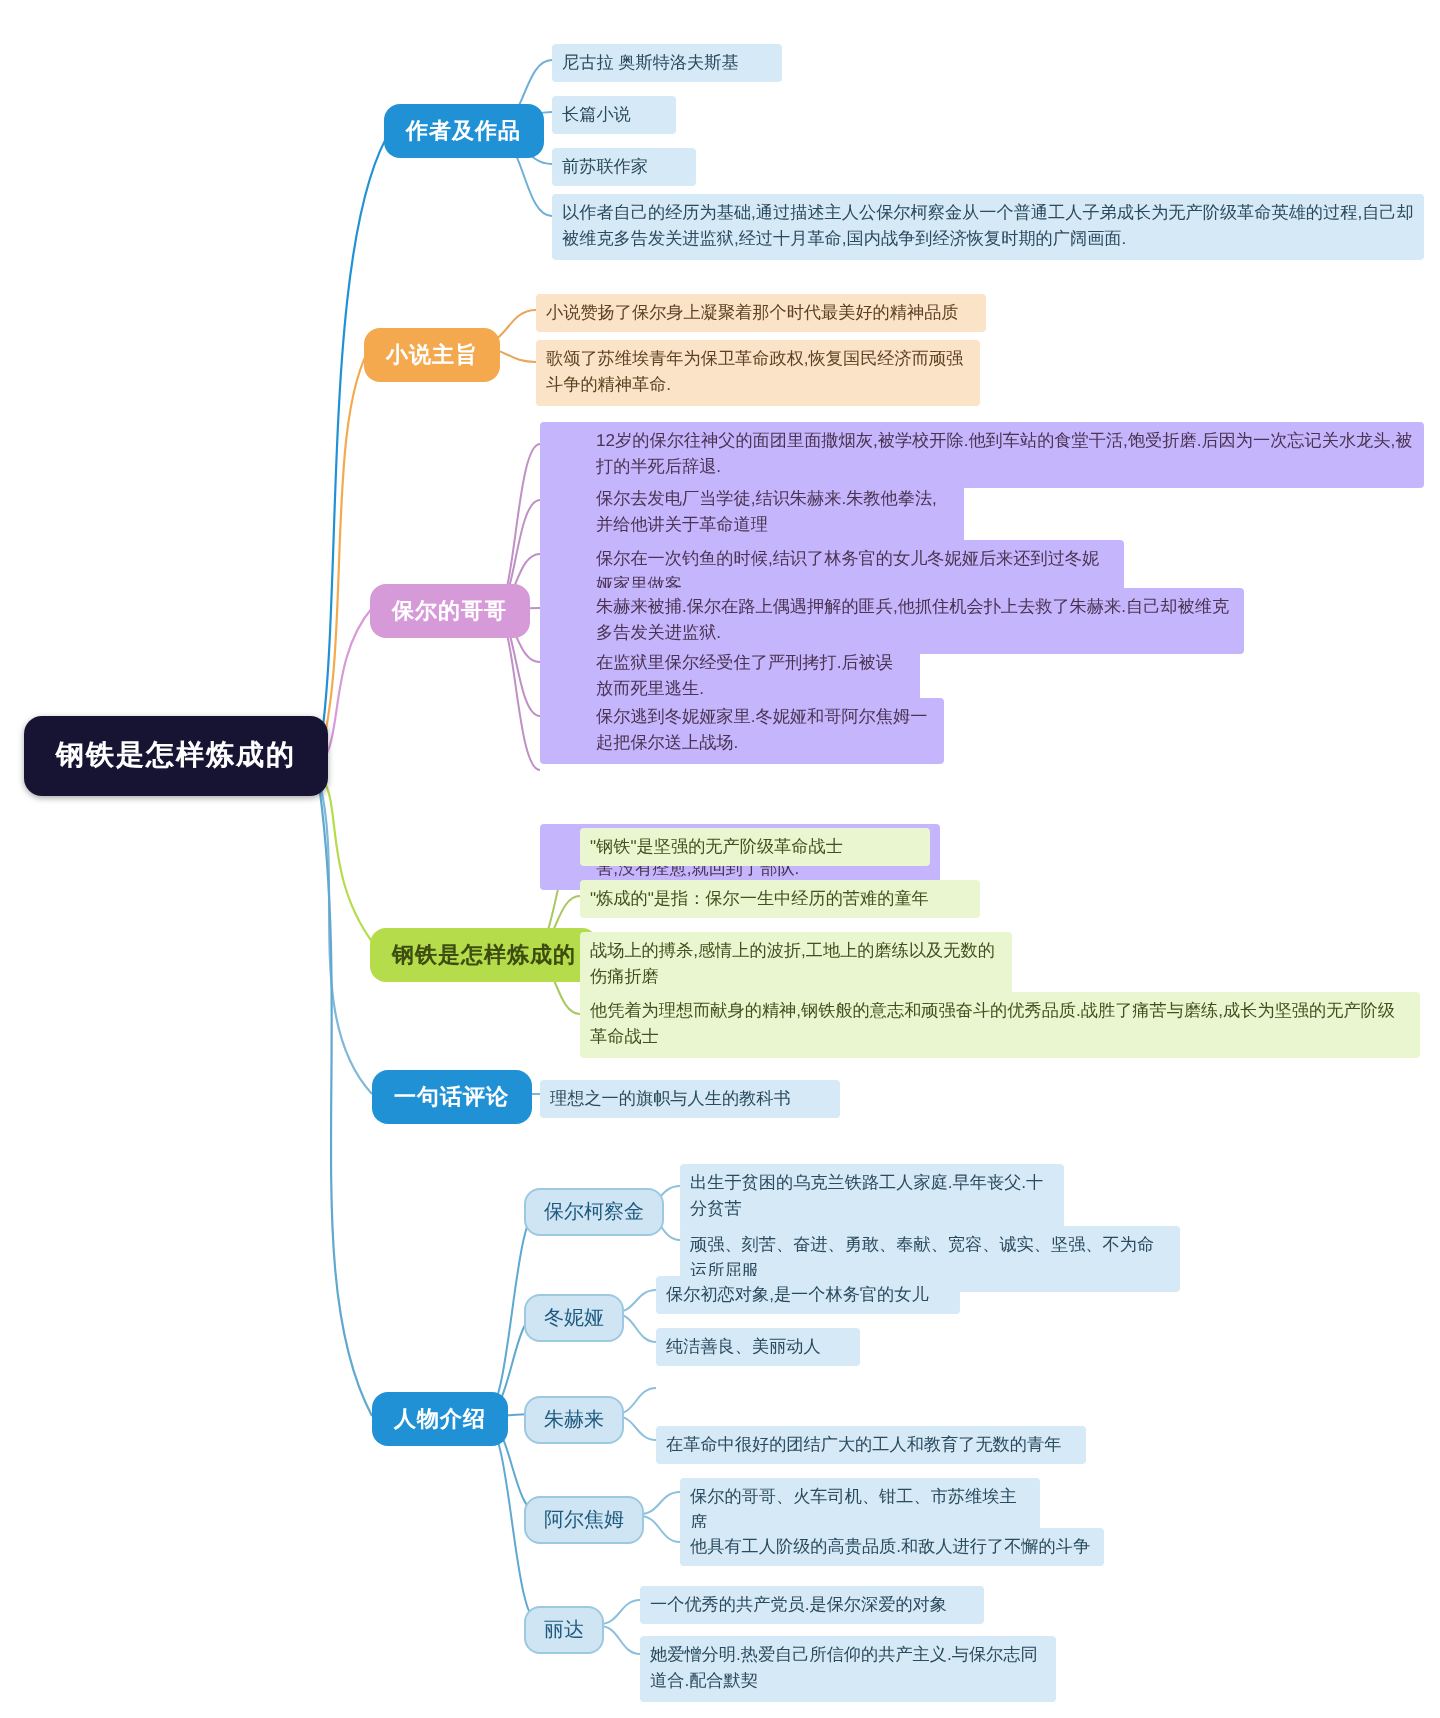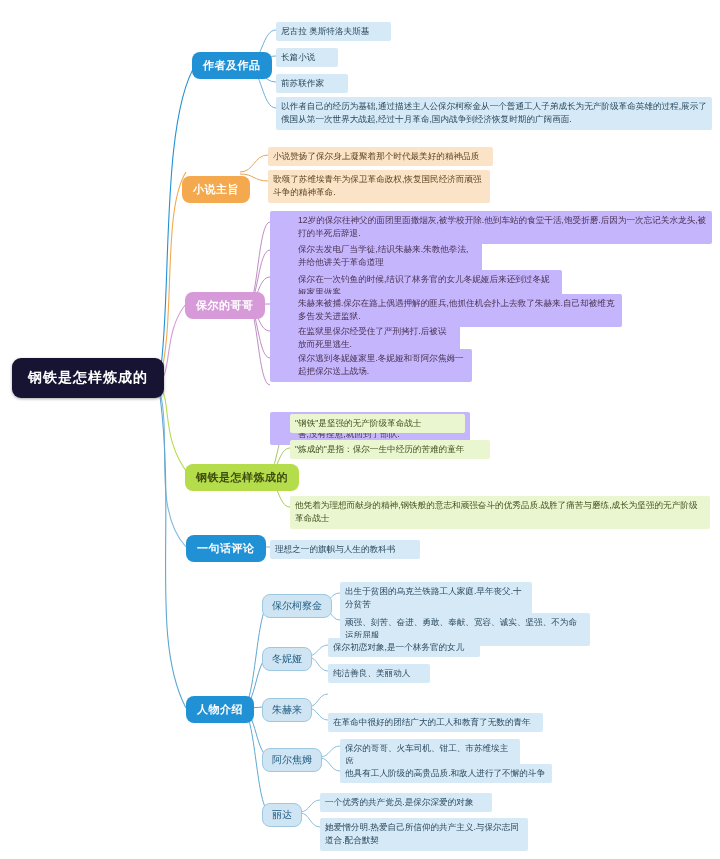--- a/index.html
+++ b/index.html
@@ -154,23 +154,23 @@
   <div class="node root" style="left:12px; top:358px;">
     <span>钢铁是怎样炼成的</span>
   </div>
 
   <div class="node b1 blue" style="left:192px; top:52px;">
     <span>作者及作品</span>
   </div>
   <div class="leaf blue" style="left:276px; top:22px; width:115px;">尼古拉 奥斯特洛夫斯基</div>
   <div class="leaf blue" style="left:276px; top:48px; width:62px;">长篇小说</div>
   <div class="leaf blue" style="left:276px; top:74px; width:72px;">前苏联作家</div>
-  <div class="leaf blue" style="left:276px; top:97px; width:436px;">以作者自己的经历为基础,通过描述主人公保尔柯察金从一个普通工人子弟成长为无产阶级革命英雄的过程,展示了俄国从第一次世界大战起,经过十月革命,国内战争到经济恢复时期的广阔画面.</div>
-
-  <div class="node b1 orange" style="left:182px; top:176px;text-align:center;">
+  <div class="leaf blue" style="left:276px; top:97px; width:436px;">以作者自己的经历为基础,通过描述主人公保尔柯察金从一个普通工人子弟成长为无产阶级革命英雄的过程,自己却被维克多告发关进监狱,经过十月革命,国内战争到经济恢复时期的广阔画面.</div>
+
+  <div class="node b1 orange" style="left:182px; top:164px;text-align:center;">
     <span>小说主旨</span>
   </div>
   <div class="leaf orange" style="left:268px; top:170px; width:222px;">歌颂了苏维埃青年为保卫革命政权,恢复国民经济而顽强斗争的精神革命.</div>
   <div class="leaf orange" style="left:268px; top:147px; width:225px;">小说赞扬了保尔身上凝聚着那个时代最美好的精神品质</div>
 
   <div class="node b1 purple" style="left:185px; top:292px;">
     <span>保尔的哥哥</span>
   </div>
   <div class="leaf purple" style="left:270px; top:211px; width:442px;">12岁的保尔往神父的面团里面撒烟灰,被学校开除.他到车站的食堂干活,饱受折磨.后因为一次忘记关水龙头,被打的半死后辞退.</div>
   <div class="leaf purple" style="left:270px; top:240px; width:212px;">保尔去发电厂当学徒,结识朱赫来.朱教他拳法,并给他讲关于革命道理</div>
@@ -178,20 +178,21 @@
   <div class="leaf purple" style="left:270px; top:294px; width:352px;">朱赫来被捕.保尔在路上偶遇押解的匪兵,他抓住机会扑上去救了朱赫来.自己却被维克多告发关进监狱.</div>
   <div class="leaf purple" style="left:270px; top:322px; width:190px;">在监狱里保尔经受住了严刑拷打.后被误放而死里逃生.</div>
   <div class="leaf purple" style="left:270px; top:349px; width:202px;">保尔逃到冬妮娅家里.冬妮娅和哥阿尔焦姆一起把保尔送上战场.</div>
   <div class="leaf purple" style="left:270px; top:376px; width:200px;margin-top:36px;">保尔在战场上异常英勇。大腿受伤,染上伤害,没有痊愈,就回到了部队.</div>
 
   <div class="node b1 green" style="left:185px; top:464px;">
     <span>钢铁是怎样炼成的</span>
   </div>
   <div class="leaf green" style="left:290px; top:414px; width:175px;">"钢铁"是坚强的无产阶级革命战士</div>
   <div class="leaf green" style="left:290px; top:440px; width:200px;">"炼成的"是指：保尔一生中经历的苦难的童年</div>
+  <div class="leaf green" style="left:290px; top:466px; width:216px;">战场上的搏杀,感情上的波折,工地上的磨练以及无数的伤痛折磨</div>
   <div class="leaf green" style="left:290px; top:496px; width:420px;">他凭着为理想而献身的精神,钢铁般的意志和顽强奋斗的优秀品质.战胜了痛苦与磨练,成长为坚强的无产阶级革命战士</div>
 
   <div class="node b1 blue" style="left:186px; top:535px;">
     <span>一句话评论</span>
   </div>
   <div class="leaf blue" style="left:270px; top:540px; width:150px;">理想之一的旗帜与人生的教科书</div>
 
   <div class="node b1 blue" style="left:186px; top:696px;">
     <span>人物介绍</span>
   </div>

